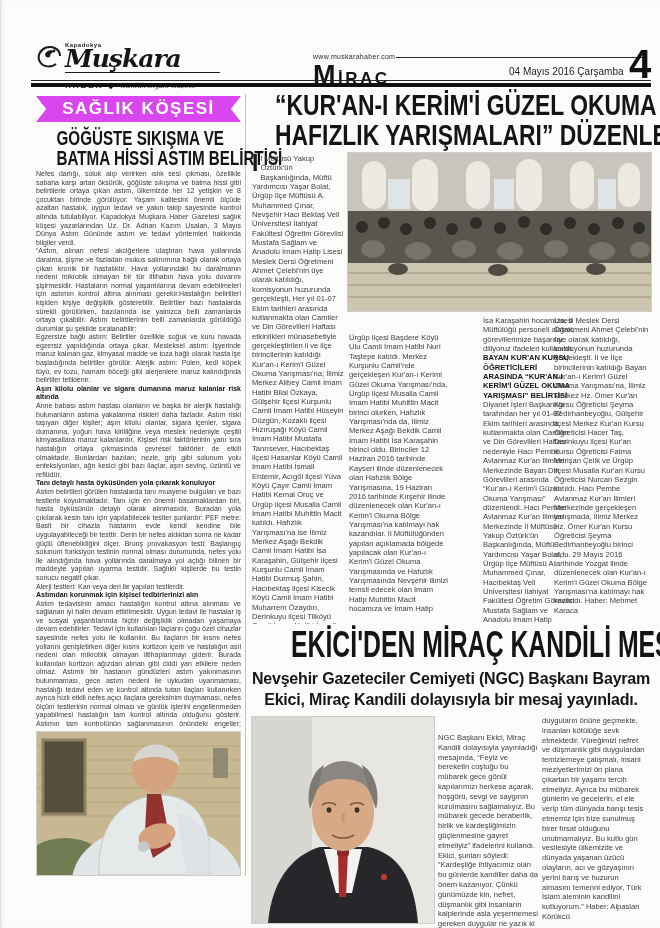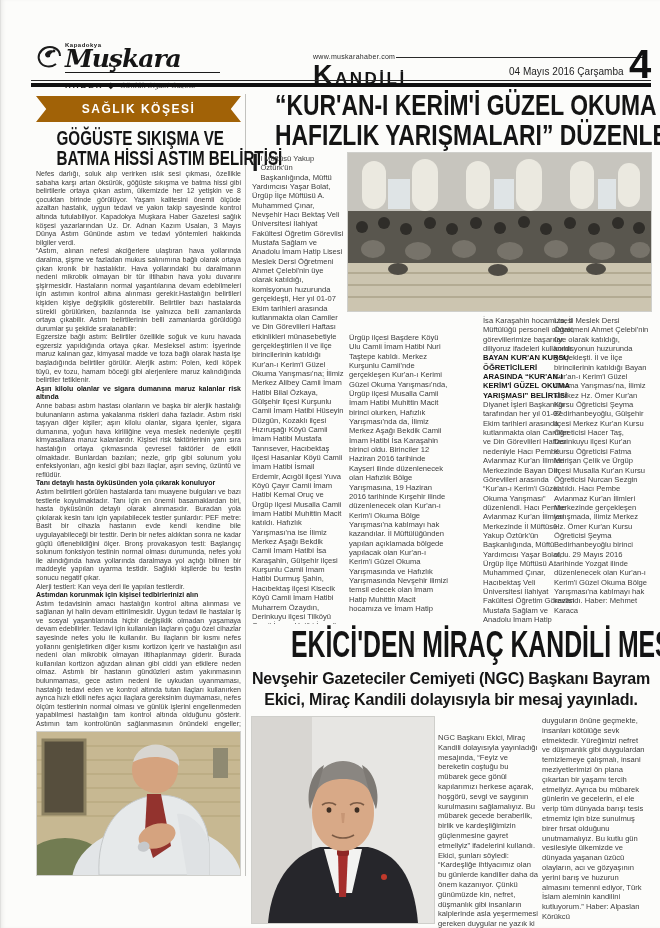--- a/index.html
+++ b/index.html
@@ -11,21 +11,21 @@
   .logo-sub{font-size:8px;font-weight:bold;letter-spacing:2px;color:#191919;}
   .logo-slogan{font-family:"DejaVu Serif",serif;font-style:italic;font-size:7px;color:#333;}
   .site{font-size:7px;color:#2b2b2b;letter-spacing:.3px;}
   .section-title{font-weight:bold;font-size:17px;letter-spacing:2.5px;color:#141414;}
   .section-title::first-letter{font-size:27px;}
   .date{font-size:10px;color:#1d1d1d;}
   .pagenum{font-size:40px;font-weight:bold;color:#111;line-height:36px;}
   .rule-thin{background:#2a2a2a;height:1px;}
   .rule-thick{background:#101010;height:4px;}
   
-  .kicker{background:#a16207;color:#fff;font-weight:bold;font-size:12px;letter-spacing:1.5px;text-align:center;line-height:26px;clip-path:polygon(0% 0%,100% 0%,95% 50%,100% 100%,0% 100%,5% 50%);}
+  .kicker{background:#d946ef;color:#fff;font-weight:bold;font-size:17px;letter-spacing:1.5px;text-align:center;line-height:26px;clip-path:polygon(0% 0%,100% 0%,95% 50%,100% 100%,0% 100%,5% 50%);}
   .hl{font-weight:bold;color:#141414;white-space:nowrap;text-align:center;}
   .hl-health{font-size:19px;line-height:20px;transform:scale(.8,1.1);transform-origin:center;}
   .newsbody{font-size:7px;line-height:8.6px;color:#3c3c3c;text-align:justify;}
   .newsbody p{margin:0;}
   .bh{font-weight:bold;color:#161616;}
   .photo-frame{border:1px solid #cfcfcb;background:#eee;}
   
   .hl-main{font-size:26px;line-height:30px;transform:scale(.88,1.15);transform-origin:center;}
   .qcol{font-size:7.6px;line-height:9.35px;color:#3d3d3d;overflow:hidden;}
   .qcol p{margin:0;}
@@ -55,21 +55,21 @@
       <div class="logo-name">Muşkara</div>
       <div style="border-top:1px solid #1b1b1b;margin-top:2px;padding-top:1px;white-space:nowrap;">
         <span class="logo-sub">HABER ◆</span>
         <span class="logo-slogan">Günlük Siyasi Gazete</span>
       </div>
     </div>
   </div>
 
   <div class="abs site" style="left:312px;top:53px;">www.muskarahaber.com</div>
   <div class="abs rule-thin" style="left:395px;top:57px;width:250px;"></div>
-  <div class="abs section-title" style="left:312px;top:60px;">KANDİLİ</div>
+  <div class="abs section-title" style="left:312px;top:60px;">MİRAÇ</div>
   <div class="abs date" style="left:508px;top:66px;">04 Mayıs 2016 Çarşamba</div>
   <div class="abs pagenum" style="left:628px;top:46px;">4</div>
   <div class="abs rule-thin" style="left:30px;top:80px;width:620px;"></div>
   <div class="abs rule-thick" style="left:30px;top:83px;width:620px;"></div>
 
   <div class="abs vdiv" style="left:244px;top:94px;height:782px;"></div>
 
   <div class="abs kicker" style="left:35px;top:96px;width:205px;">SAĞLIK KÖŞESİ</div>
 
   <div class="abs" style="left:35px;top:128px;width:205px;">

